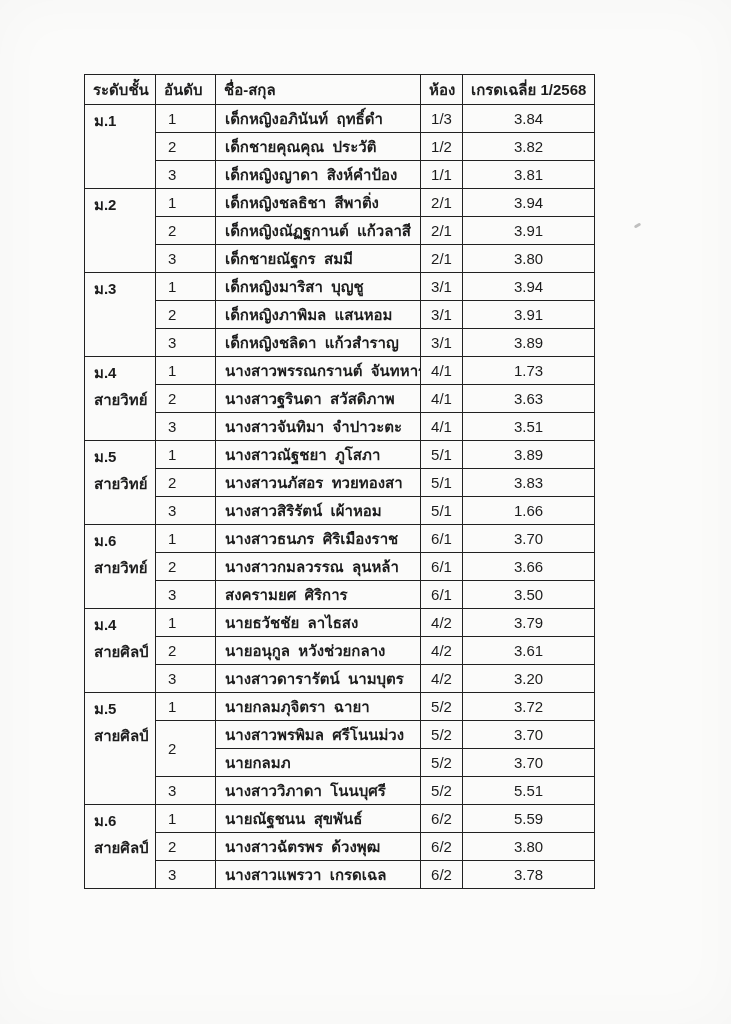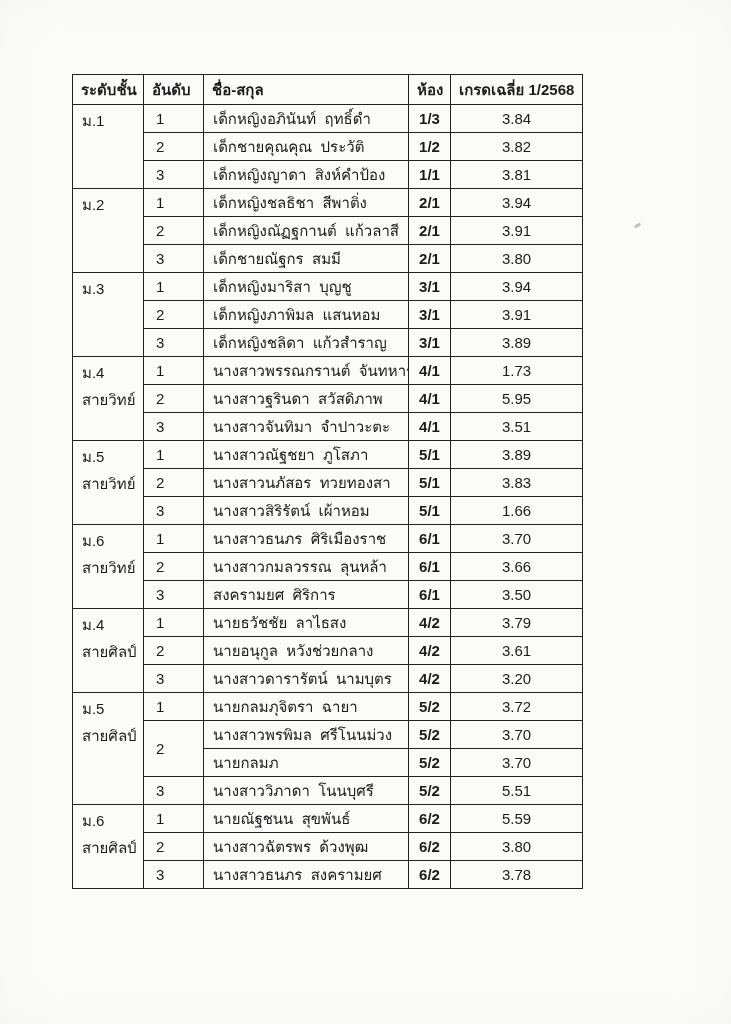--- a/index.html
+++ b/index.html
@@ -11,21 +11,21 @@
     overflow: hidden;
   }
   .page {
     position: absolute;
     inset: 0;
     background: #fbfbfa;
     box-shadow: inset 0 0 60px rgba(0,0,0,0.025);
   }
   table.results {
     position: absolute;
-    left: 72px;
+    left: 84px;
     top: 74px;
     width: 510px;
     border-collapse: collapse;
     table-layout: fixed;
   }
   table.results th,
   table.results td {
     border: 1.5px solid #212121;
     color: #1c1c1c;
     font-size: 15px;
@@ -36,38 +36,38 @@
   table.results th {
     text-align: left;
     font-weight: 700;
     padding: 2px 4px 2px 8px;
     vertical-align: middle;
   }
   td.level {
     vertical-align: top;
     padding: 2px 4px 0 9px;
     line-height: 27px;
-    font-weight: 400;
+    font-weight: 700;
   }
   td.rank {
     text-align: left;
     padding-left: 12px;
     vertical-align: middle;
     font-weight: 500;
   }
   td.name {
     padding-left: 9px;
     vertical-align: middle;
     white-space: pre;
-    font-weight: 400;
+    font-weight: 700;
   }
   td.room {
     text-align: center;
     vertical-align: middle;
-    font-weight: 700;
+    font-weight: 400;
   }
   td.gpa {
     text-align: center;
     vertical-align: middle;
     font-weight: 500;
     margin-left: 10px;
   }
   
   .artifact {
     position: absolute;
@@ -172,21 +172,21 @@
           </td>
           <td class="rank" rowspan="1">1</td>
           <td class="name">นางสาวพรรณกรานต์  จันทหาร</td>
           <td class="room">4/1</td>
           <td class="gpa">1.73</td>
         </tr>
         <tr>
           <td class="rank" rowspan="1">2</td>
           <td class="name">นางสาวฐรินดา  สวัสดิภาพ</td>
           <td class="room">4/1</td>
-          <td class="gpa">5.95</td>
+          <td class="gpa">3.63</td>
         </tr>
         <tr>
           <td class="rank" rowspan="1">3</td>
           <td class="name">นางสาวจันทิมา  จำปาวะตะ</td>
           <td class="room">4/1</td>
           <td class="gpa">3.51</td>
         </tr>
         <tr>
           <td class="level" rowspan="3">
             <div>ม.5</div>
@@ -291,19 +291,19 @@
           <td class="gpa">5.59</td>
         </tr>
         <tr>
           <td class="rank" rowspan="1">2</td>
           <td class="name">นางสาวฉัตรพร  ด้วงพุฒ</td>
           <td class="room">6/2</td>
           <td class="gpa">3.80</td>
         </tr>
         <tr>
           <td class="rank" rowspan="1">3</td>
-          <td class="name">นางสาวธนภร  สงครามยศ</td>
+          <td class="name">นางสาวแพรวา  เกรดเฉล</td>
           <td class="room">6/2</td>
           <td class="gpa">3.78</td>
         </tr>
       </tbody>
   </table>
 </div>
 
 </body></html>

